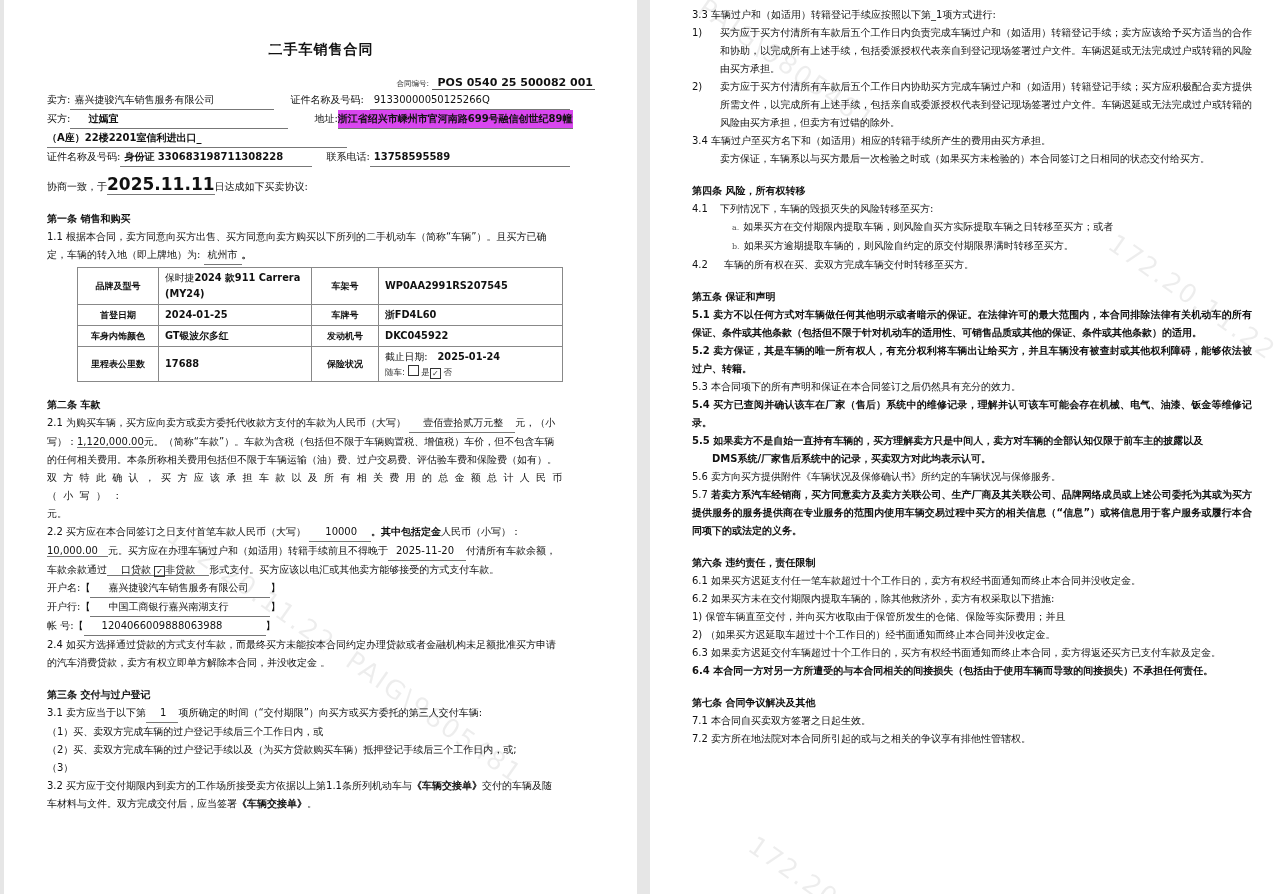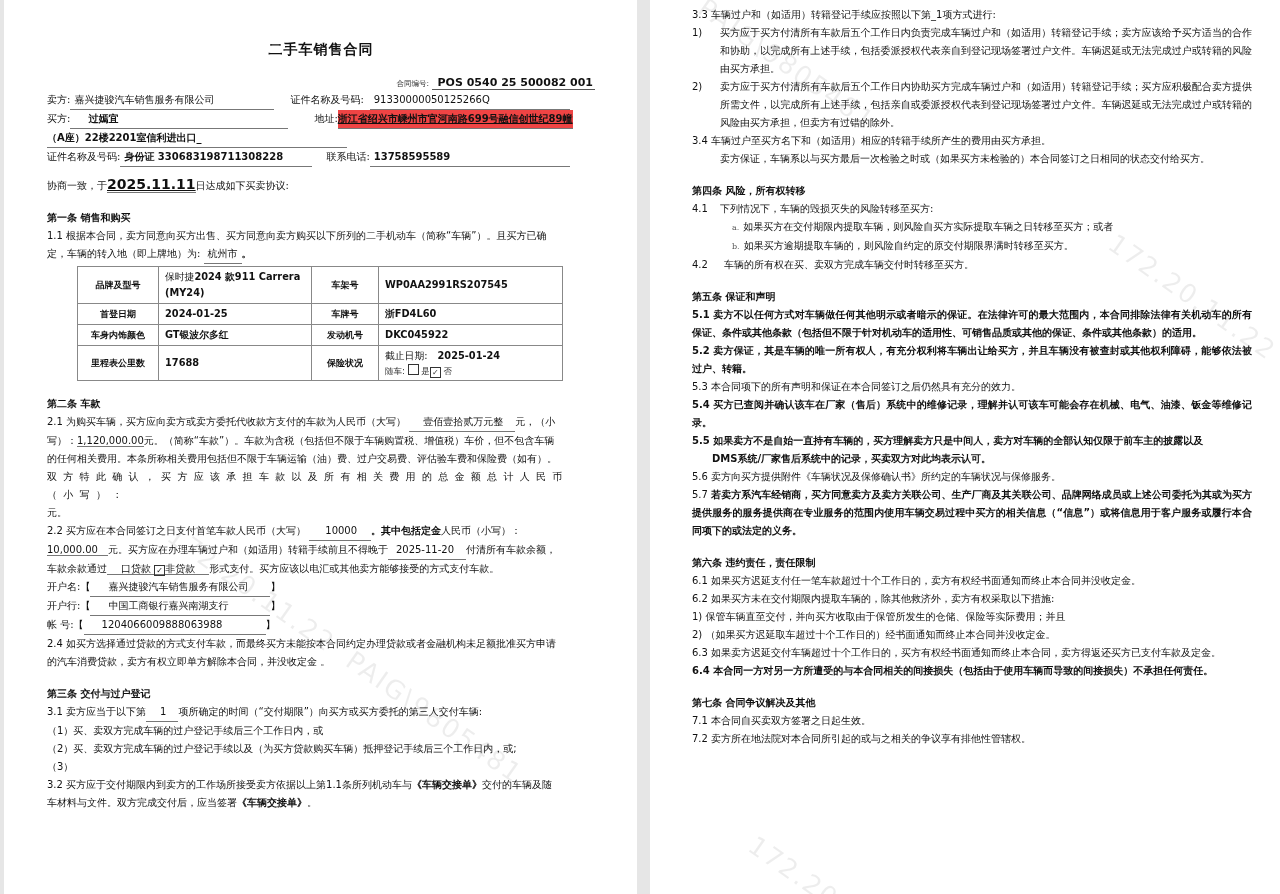--- a/index.html
+++ b/index.html
@@ -16,21 +16,21 @@
   #page-right { left:650px; width:630px; }
   .content { position:absolute; font-size:10px; line-height:18px; }
   #page-left .content { left:43px; top:38px; width:548px; }
   #page-right .content { left:42px; top:6px; width:560px; }
   .title { text-align:center; font-size:14px; font-weight:bold; line-height:22px; margin-bottom:16px; letter-spacing:1px; }
   .contract-no { text-align:right; font-size:7.5px; line-height:14px; color:#333; }
   .contract-no .val { font-size:11px; font-weight:bold; border-bottom:1px solid #555; padding:0 2px 0 6px; color:#111; }
   .row { display:flex; white-space:nowrap; }
   .u { border-bottom:1px solid #777; display:inline-block; padding-left:4px; }
   .b { font-weight:bold; }
-  .shade { background:#ef4444;text-decoration:underline; }
+  .shade { background:#d946ef; }
   .gap { height:14px; }
   .gap-s { height:8px; }
   .sec { font-weight:bold; }
   .indent { text-indent:2em; }
   .hang { display:flex; }
   .hang .num { width:28px; flex:none; }
   .hang .txt { flex:1; }
   table.car { border-collapse:collapse; margin:2px 0 14px 30px; width:486px; font-size:9.8px; }
   table.car td { border:1px solid #888; padding:2px 6px; line-height:16px; }
   table.car td.lab { font-weight:bold; text-align:center; font-size:9px; width:68px; }
@@ -77,21 +77,21 @@
     </div>
     <div class="row">
       <span>证件名称及号码:</span>
       <span class="u b" style="width:188px;">身份证  330683198711308228</span>
       <span style="margin-left:14px;">联系电话:</span>
       <span class="u b" style="width:196px;">13758595589</span>
     </div>
 
     <div class="gap-s"></div>
     <div>
-      <span>协商一致，于</span><span class="b" style="border-bottom:1px solid #777;font-size:14px;text-decoration:underline;">2025.11.11</span><span>日达成如下买卖协议:</span>
+      <span>协商一致，于</span><span class="b" style="border-bottom:1px solid #777;font-size:17px;">2025.11.11</span><span>日达成如下买卖协议:</span>
     </div>
 
     <div class="gap"></div>
     <div class="sec">第一条 销售和购买</div>
     <div>1.1 根据本合同，卖方同意向买方出售、买方同意向卖方购买以下所列的二手机动车（简称“车辆”）。且买方已确</div>
     <div>
       <span>定，车辆的转入地（即上牌地）为:</span>
       <span class="u" style="padding:0 4px;">杭州市</span><span class="b">。</span>
     </div>
 

